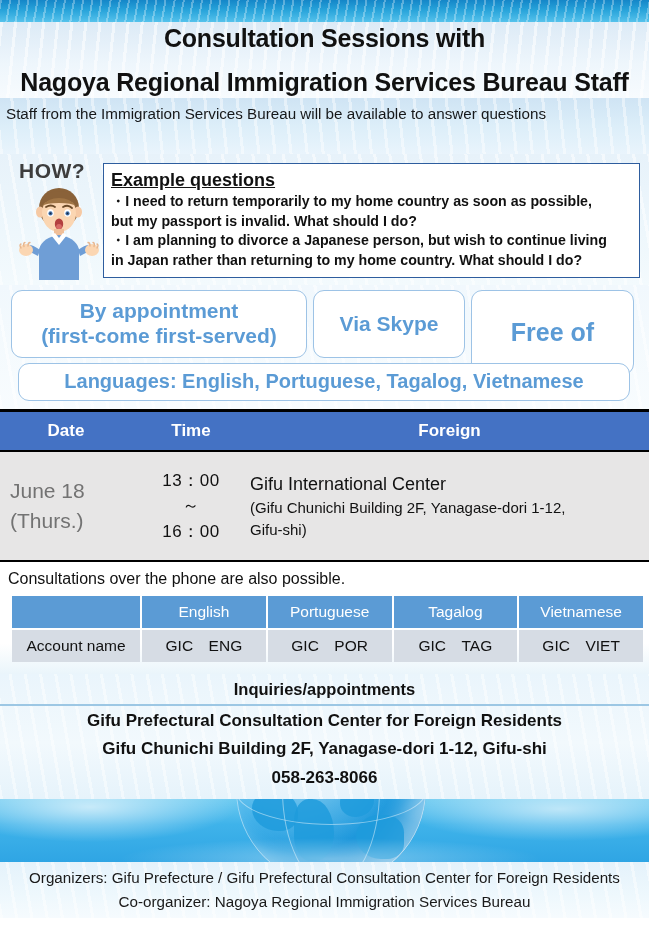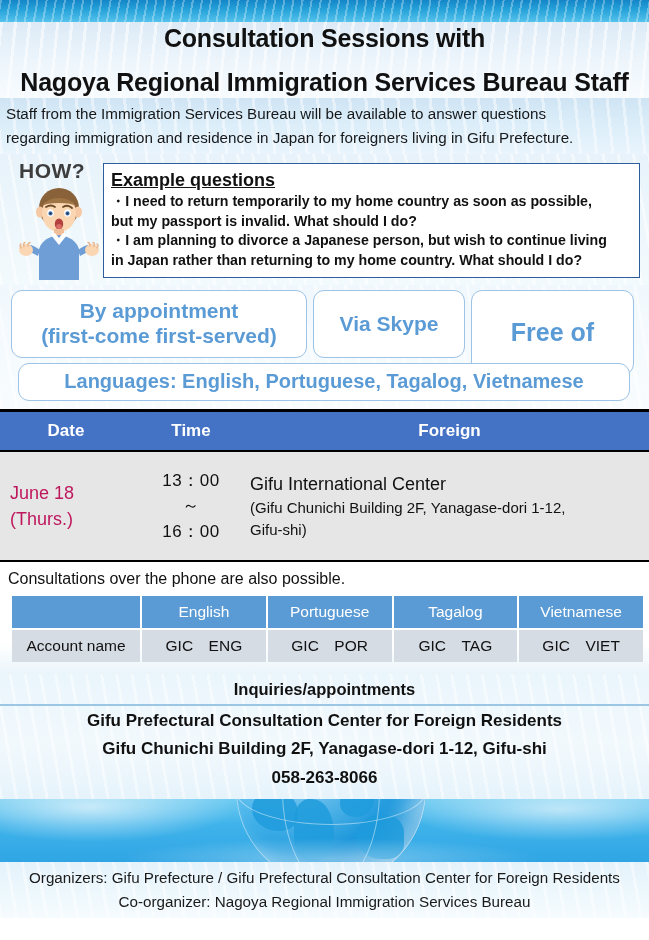--- a/index.html
+++ b/index.html
@@ -191,22 +191,22 @@
   .sched-body .col-time,
   .sched-body .col-loc {
     display: flex;
     flex-direction: column;
     justify-content: center;
     box-sizing: border-box;
   }
   .sched-body .col-date { padding-left: 10px; }
   .sched-body .col-time { align-items: center; }
   .cell-text {
-    font-size: 18px;
-    color: #be185d;
+    font-size: 21px;
+    color: #737373;
     line-height: 1.45;
   }
   .cell-time {
     font-size: 17px;
     color: #111;
     line-height: 1.5;
     letter-spacing: 0.5px;
   }
   .loc-title { font-size: 18px; color: #111; line-height: 1.45; }
   .loc-sub   { font-size: 15px; color: #111; line-height: 1.45; }
@@ -348,21 +348,20 @@
 
   <div class="top-banner"></div>
 
   <div class="title-block">
     <div class="title-line">Consultation Sessions with</div>
     <div class="title-line">Nagoya Regional Immigration Services Bureau Staff</div>
   </div>
 
   <div class="subtitle-band">
     <div class="subtitle-line">Staff from the Immigration Services Bureau will be available to answer questions</div>
-    <div class="subtitle-line">regarding immigration and residence in Japan for foreigners living in Gifu Prefecture.</div>
   </div>
 
   <div class="how-section">
     <div class="how-label">HOW?</div>
 
     <svg class="person" viewBox="0 0 82 98">
 
       <ellipse cx="41" cy="26" rx="20" ry="20" fill="#8a6239"></ellipse>
 
       <ellipse cx="22" cy="30" rx="4" ry="5.5" fill="#f6c9a4"></ellipse>

